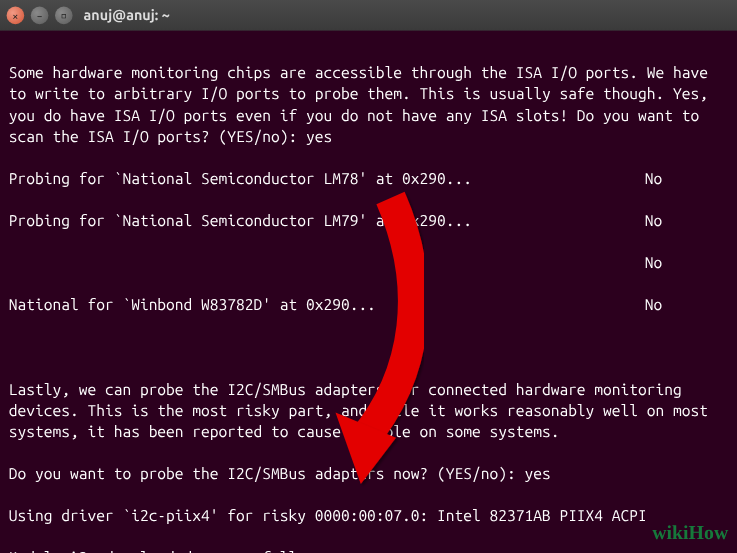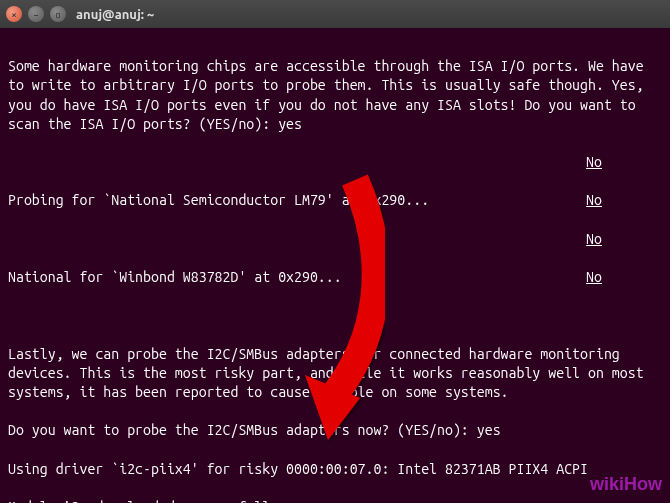--- a/index.html
+++ b/index.html
@@ -6,38 +6,38 @@
 body { width: 670px; height: 503px; background: #eee; font-family: "Ubuntu Mono", "DejaVu Sans Mono", monospace; position: relative; overflow: hidden; }
 .window { width: 670px; background: #2c001e; }
 .titlebar { height: 28px; background: linear-gradient(#4a4a4a, #3a3a3a); display: flex; align-items: center; padding: 0 6px; gap: 6px; }
 .win-btn { width: 16px; height: 16px; border-radius: 50%; display: flex; align-items: center; justify-content: center; font-size: 10px; color: #222; }
 .btn-close { background: radial-gradient(circle at 35% 35%, #f29a85, #d25334); }
 .btn-min, .btn-max { background: radial-gradient(circle at 35% 35%, #8a8a8a, #5a5a5a); }
 .title-text { color: #ddd; font-family: Ubuntu, sans-serif; font-size: 13px; font-weight: bold; margin-left: 4px; text-align: right; }
 .terminal { background: #2c001e; color: #fff; padding: 10px 8px 18px 8px; font-size: 14.2px; line-height: 1.35; min-height: 440px; white-space: pre-wrap; }
 .probe-row { display: flex; }
 .probe-text { flex: 0 0 auto; }
-.probe-ans { margin-left: auto; padding-right: 60px; text-decoration: underline; }
+.probe-ans { margin-left: auto; padding-right: 60px; }
 .arrow { position: absolute; top: 170px; left: 260px; pointer-events: none; }
-.watermark { position: absolute; bottom: 8px; right: 8px; color: #a21caf; font-family: Liberation Sans, sans-serif; font-size: 18px; font-weight: bold; opacity: .95; pointer-events: none; }
+.watermark { position: absolute; bottom: 8px; right: 8px; color: #15803d; font-family: Liberation Serif, serif; font-size: 18px; font-weight: bold; opacity: .95; pointer-events: none; }
 </style>
 </head>
 <body>
 
 <div class="window">
   <div class="titlebar">
     <div class="win-btn btn-close">×</div>
     <div class="win-btn btn-min">–</div>
     <div class="win-btn btn-max">▫</div>
     <div class="title-text">anuj@anuj: ~</div>
   </div>
 
   <div class="terminal">
 <div>Some hardware monitoring chips are accessible through the ISA I/O ports. We have to write to arbitrary I/O ports to probe them. This is usually safe though. Yes, you do have ISA I/O ports even if you do not have any ISA slots! Do you want to scan the ISA I/O ports? (YES/no): yes</div>
-<div class="probe-row"><span class="probe-ans">No</span></div>
+<div class="probe-row"><span class="probe-text">Probing for `National Semiconductor LM78' at 0x290...</span><span class="probe-ans">No</span></div>
 <div class="probe-row"><span class="probe-text">Probing for `National Semiconductor LM79' at 0x290...</span><span class="probe-ans">No</span></div>
 <div class="probe-row"><span class="probe-ans">No</span></div>
 <div class="probe-row"><span class="probe-text">National for `Winbond W83782D' at 0x290...</span><span class="probe-ans">No</span></div>
 <div>&nbsp;</div>
 <div>Lastly, we can probe the I2C/SMBus adapters for connected hardware monitoring devices. This is the most risky part, and while it works reasonably well on most systems, it has been reported to cause trouble on some systems.</div>
 <div>Do you want to probe the I2C/SMBus adapters now? (YES/no): yes</div>
 <div>Using driver `i2c-piix4' for risky 0000:00:07.0: Intel 82371AB PIIX4 ACPI</div>
 <div>Module i2c-dev loaded successfully.</div>
 
 

